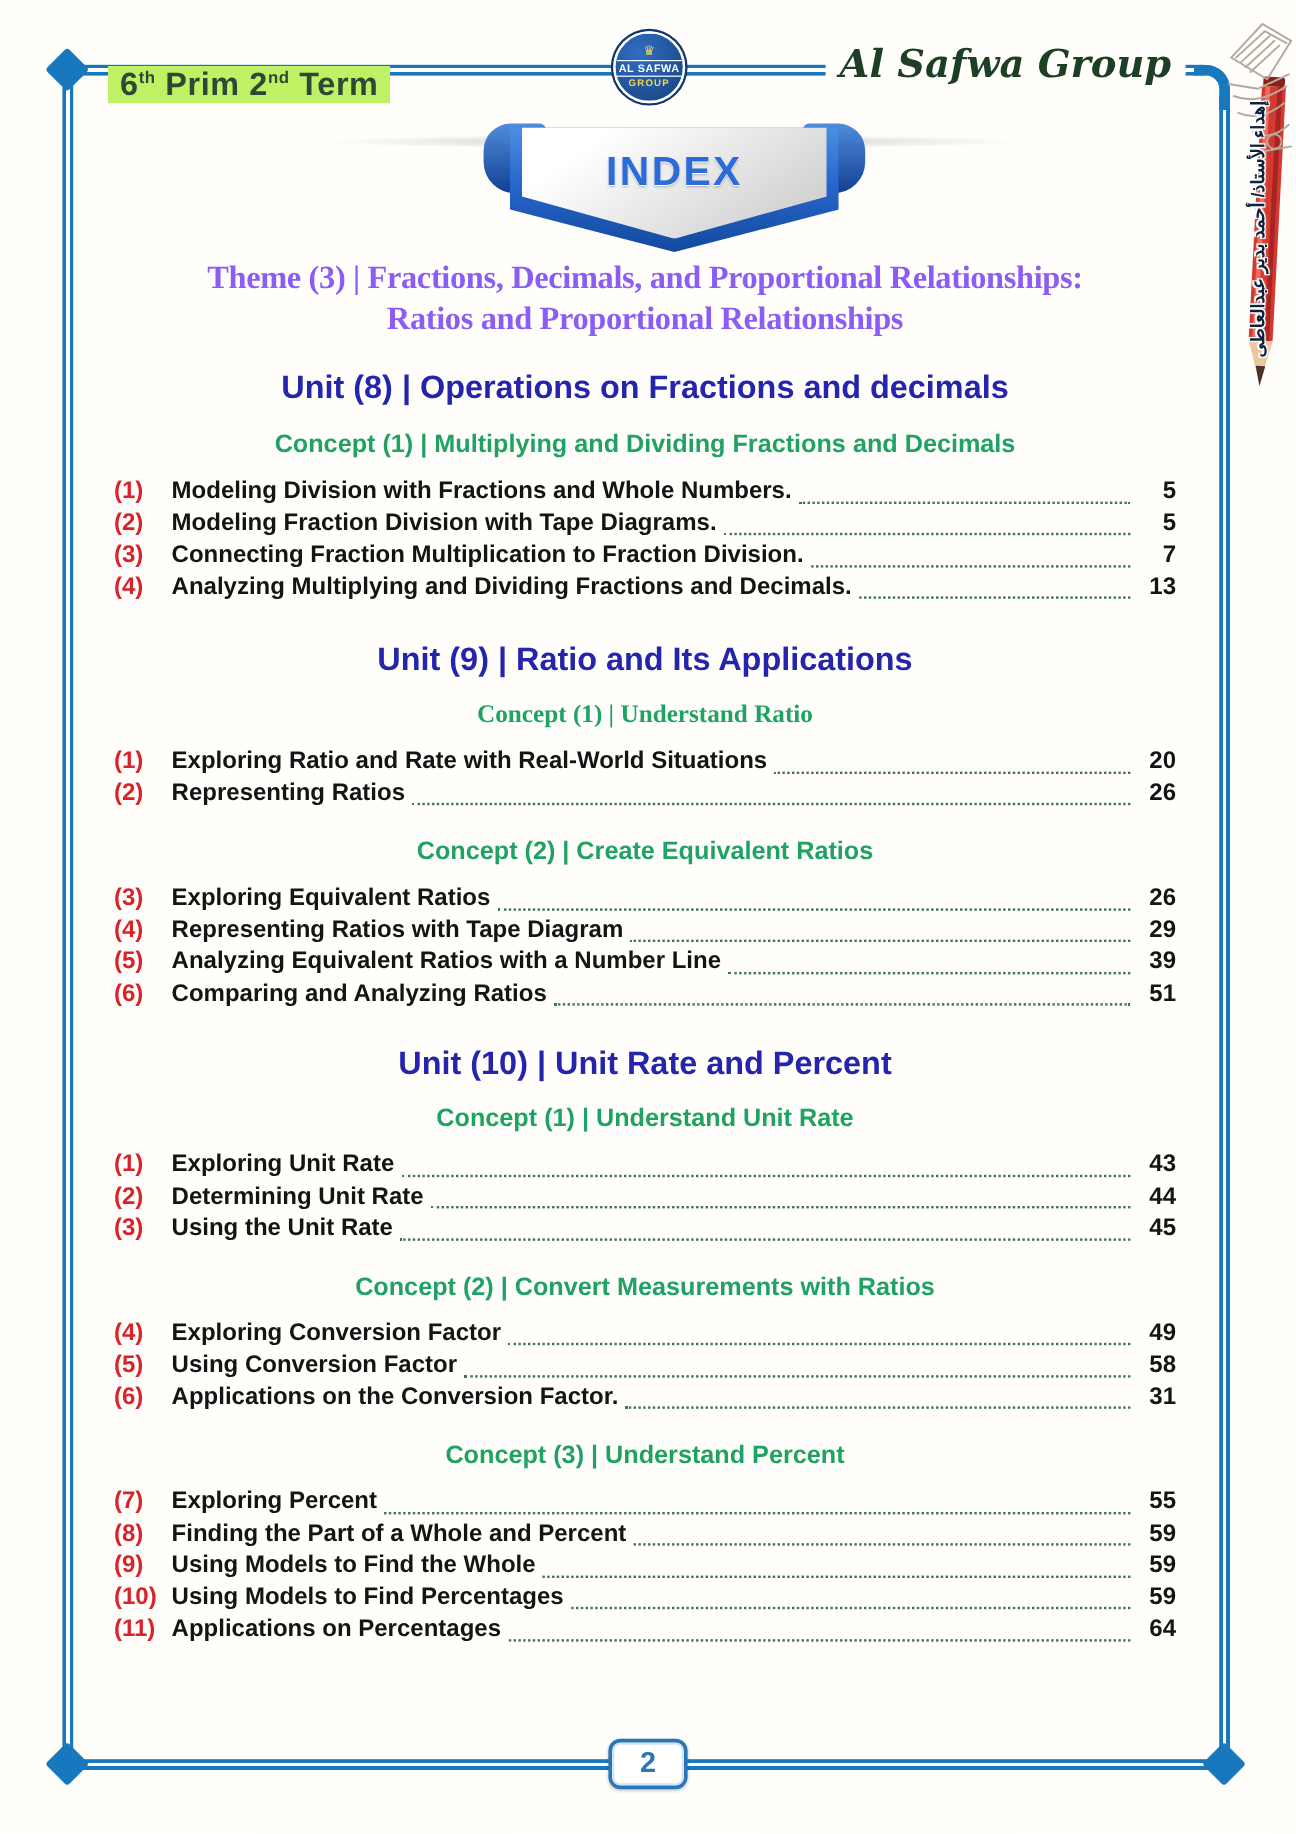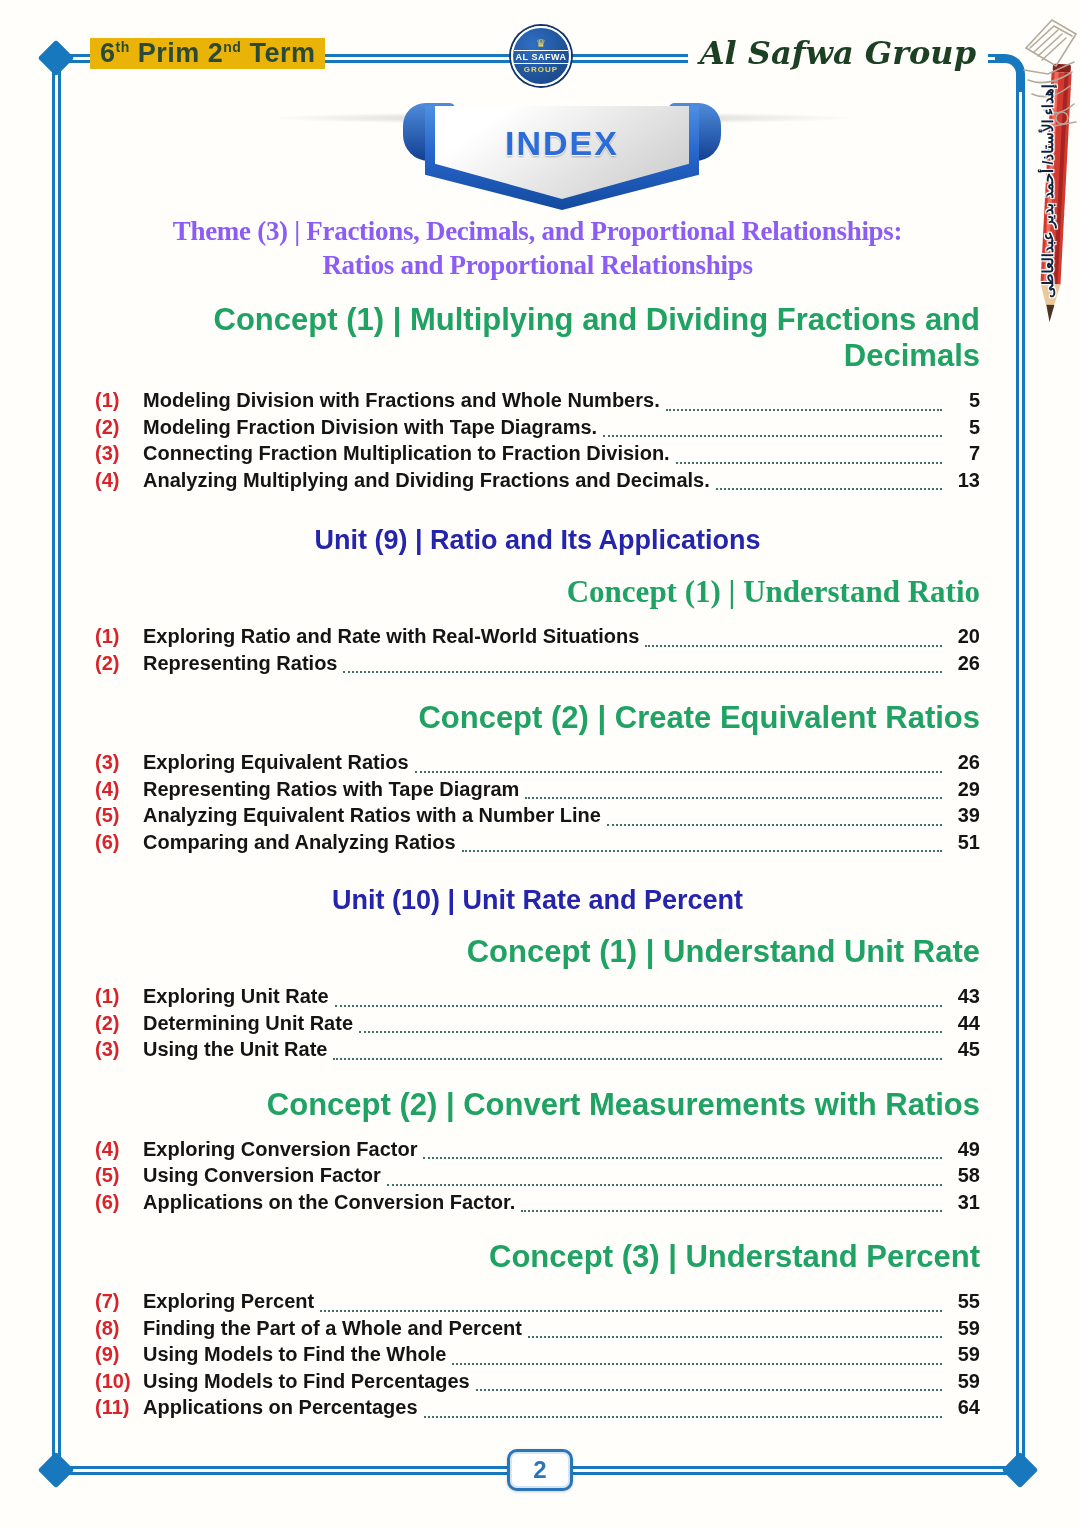--- a/index.html
+++ b/index.html
@@ -22,21 +22,21 @@
   .corner-tr { position:absolute; left:995px; top:54px; width:30px; height:38px;
     border-top:9px solid #1878be; border-right:9px solid #1878be;
     border-top-right-radius:20px; }
   .diamond { position:absolute; width:26px; height:26px; background:#1878be;
     transform:rotate(45deg); border-radius:3px; }
   .d-tl { left:43px;  top:45px; }
   .d-bl { left:43px;  top:1457px; }
   .d-br { left:1007px; top:1457px; }
 
   
-  .grade { position:absolute; left:90px; top:38px; background:#eab308; padding:0 10px;
+  .grade { position:absolute; left:90px; top:55px; background:#bef264; padding:0 10px;
     font-size:27px; font-weight:bold; color:#2b4a35; letter-spacing:.5px; }
   .grade sup { font-size:14px; }
   .brand { position:absolute; right:92px; top:34px; background:#fffefa; padding:0 12px;
     font-family:"DejaVu Serif", serif; font-style:italic; font-weight:bold;
     font-size:32px; color:#1d3f24;text-align:center; }
   .logo { position:absolute; left:511px; top:26px; width:60px; height:60px; border-radius:50%;
     background:radial-gradient(circle at 35% 30%, #2f6fc2, #16407e);
     border:2px solid #ffffff; box-shadow:0 0 0 2px #12366b;
     display:flex; flex-direction:column; align-items:center; justify-content:center;
     z-index:3; }
@@ -70,21 +70,21 @@
     clip-path:polygon(0 0,100% 0,100% 62%,50% 100%,0 62%);
     display:flex; align-items:flex-start; justify-content:center; }
   .banner-inner span { margin-top:18px; font-size:34px; font-weight:bold; letter-spacing:2px;
     color:#2b6cd9; text-shadow:0 1px 0 #fff, 0 2px 2px rgba(0,0,0,.25); }
 
   
   .content { position:absolute; left:95px; right:100px; top:214px; }
   .theme { text-align:center; color:#8b5cf6; font-size:27px; font-weight:bold;
     line-height:34px; letter-spacing:-.3px;font-family:Liberation Serif, serif; }
   .unit { text-align:center; color:#2424ad; font-size:27px; font-weight:bold; }
-  .concept { text-align:right; color:#1fa263; font-size:31px; font-weight:bold; }
+  .concept { text-align:center; color:#1fa263; font-size:21px; font-weight:bold; }
   .u8  { margin-top:26px; }  .c8-1  { margin-top:20px; }
   .u9  { margin-top:30px; }  .c9-1  { margin-top:18px;font-family:Liberation Serif, serif; } .c9-2 { margin-top:22px; }
   .u10 { margin-top:28px; }  .c10-1 { margin-top:18px; } .c10-2,.c10-3 { margin-top:22px; }
   .toc { margin-top:15px; }
   .row { display:flex; align-items:baseline; height:26.5px; font-size:20px; font-weight:bold; }
   .num { width:48px; flex-shrink:0; color:#d8232a; }
   .rtitle { white-space:nowrap; color:#141414; }
   .leader { flex:1; border-bottom:2px dotted #3d7268; margin:0 6px;
     align-self:flex-end; margin-bottom:5px; min-width:20px; }
   .rpage { min-width:32px; text-align:right; color:#141414; }
@@ -160,20 +160,21 @@
     </div>
   </div>
 
   <div class="content">
 
     <div class="theme">
       <div>Theme (3) | Fractions, Decimals, and Proportional Relationships:</div>
       <div>Ratios and Proportional Relationships</div>
     </div>
 
+    <div class="unit u8">Unit (8) | Operations on Fractions and decimals</div>
     <div class="concept c8-1">Concept (1) | Multiplying and Dividing Fractions and Decimals</div>
     <div class="toc">
       <div class="row">
         <span class="num">(1)</span>
         <span class="rtitle">Modeling Division with Fractions and Whole Numbers.</span>
         <span class="leader"></span>
         <span class="rpage">5</span>
       </div>
       <div class="row">
         <span class="num">(2)</span>

